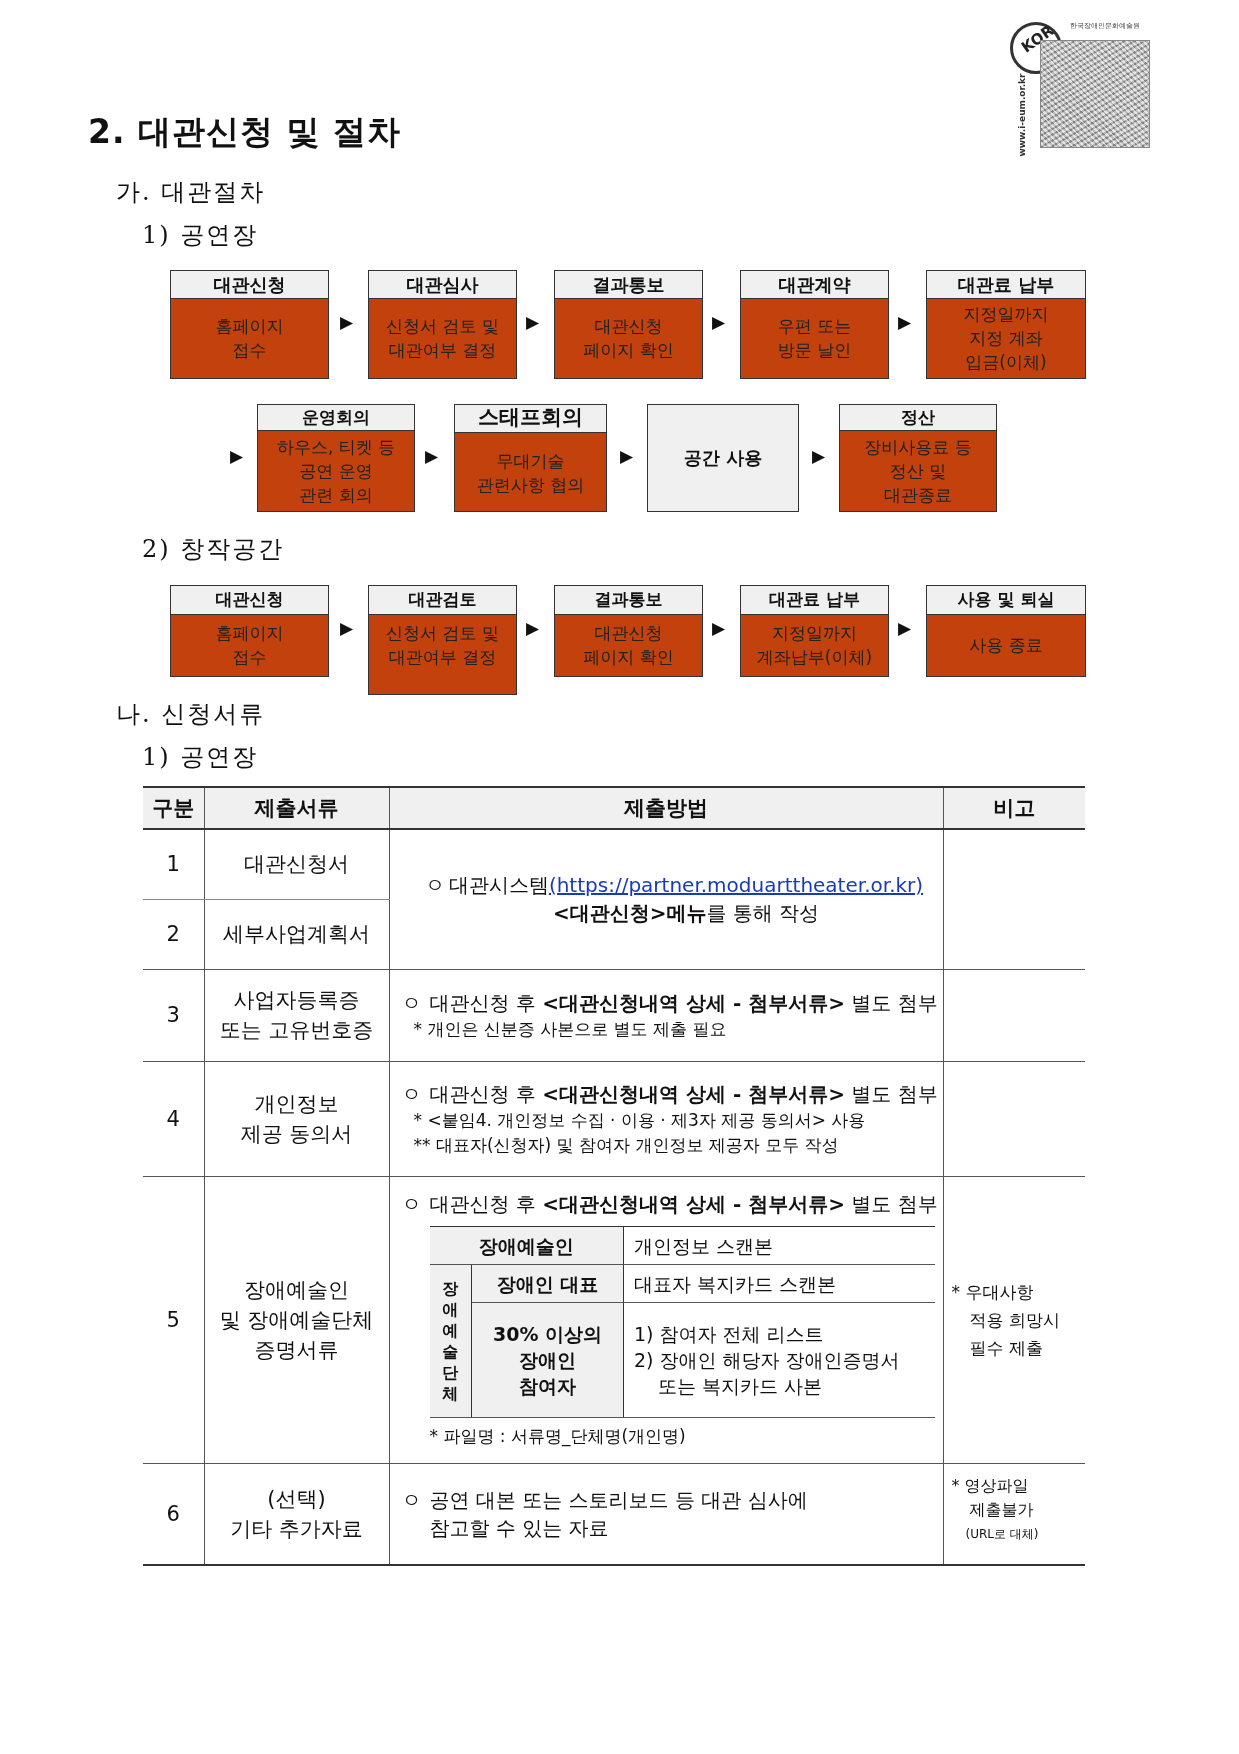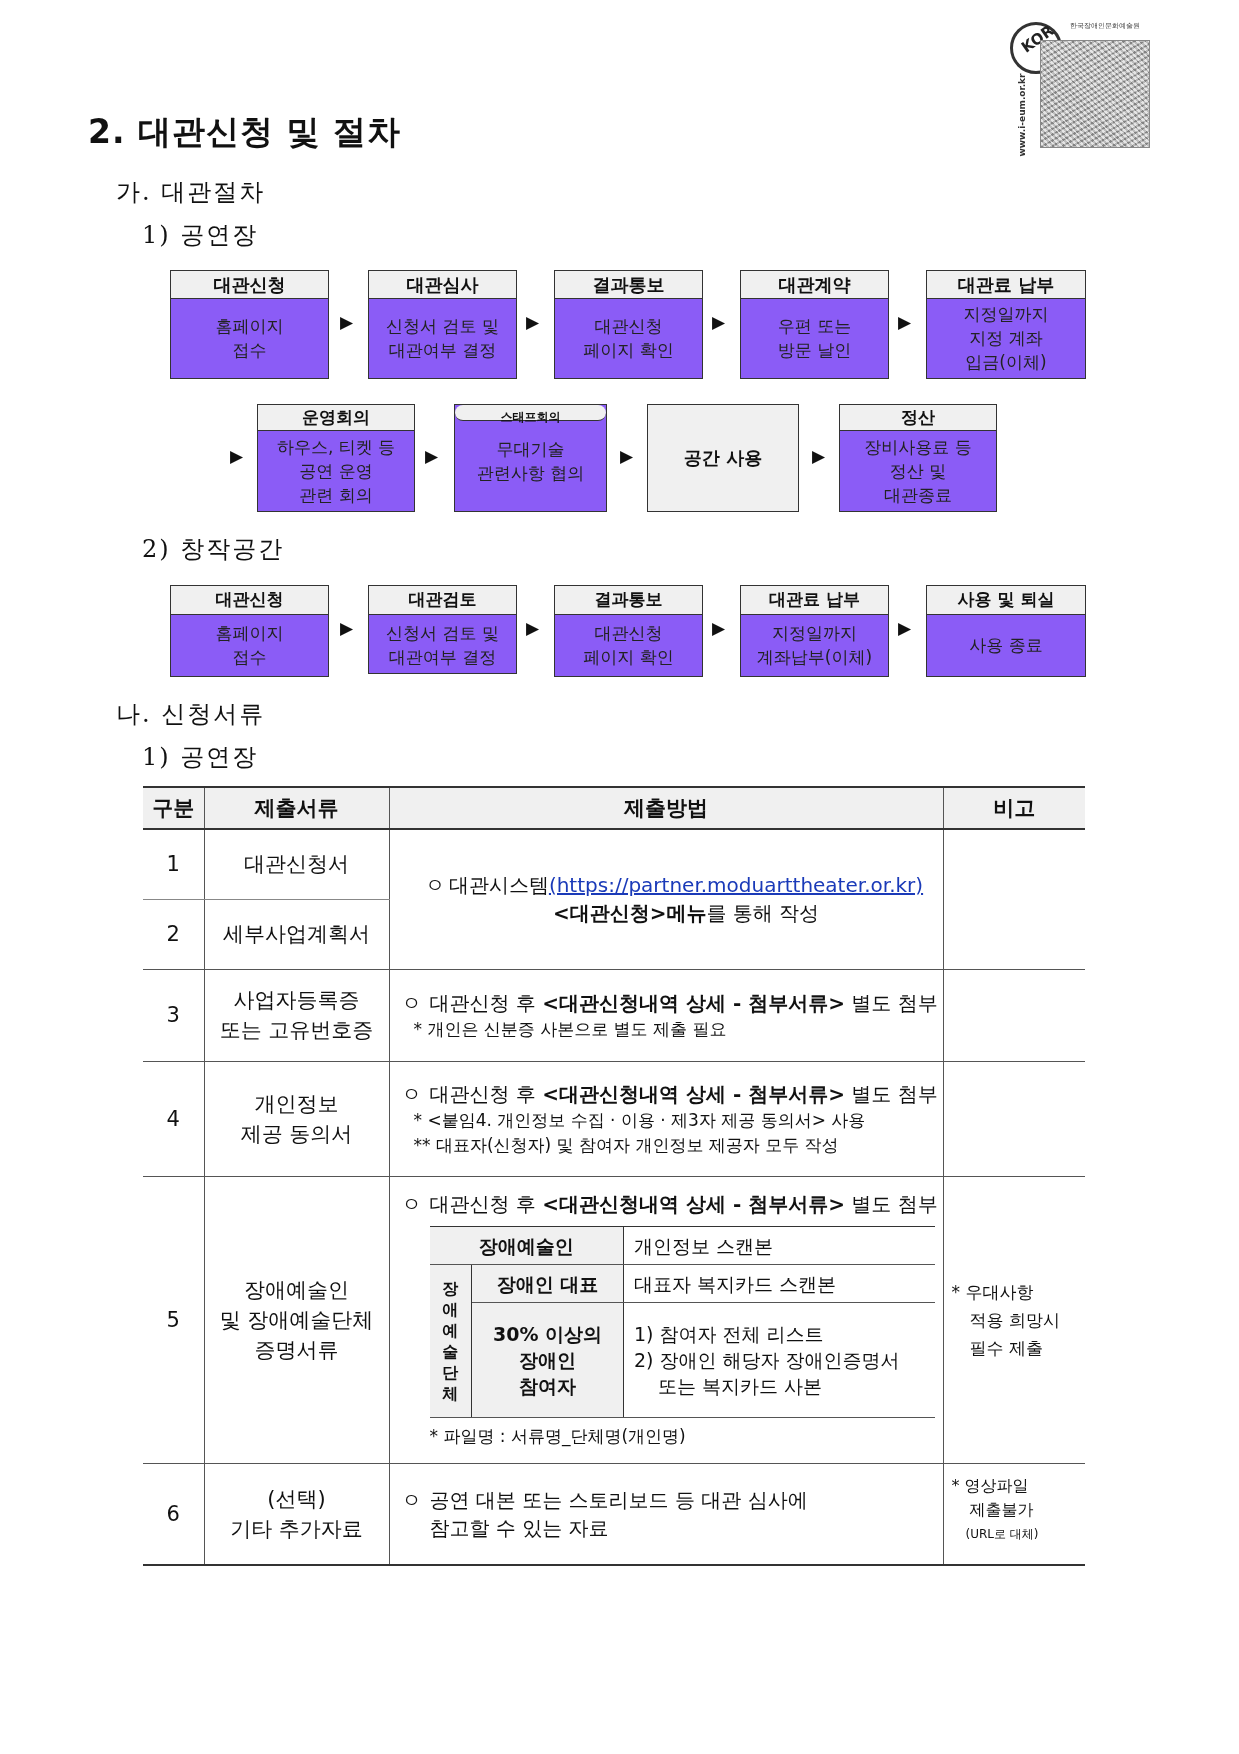--- a/index.html
+++ b/index.html
@@ -20,21 +20,21 @@
       #bbb; }
   .logo-qr::after { content: ""; position: absolute; inset: 0;
     background: repeating-linear-gradient(-30deg, rgba(255,255,255,0.35) 0 3px, rgba(0,0,0,0.15) 3px 5px); }
 
   
   .h1 { left: 88px; top: 110px; font-family: "DejaVu Sans", sans-serif; font-weight: bold; font-size: 33px; letter-spacing: 1px; }
   .h2 { font-family: "DejaVu Serif", serif; font-size: 24px; letter-spacing: 2px; }
   .h3 { font-family: "DejaVu Serif", serif; font-size: 24px; letter-spacing: 2px; }
 
   
-  .fbox { position: absolute; border: 1.5px solid #333; background: #8b5cf6; }
+  .fbox { position: absolute; border: 1.5px solid #333; background: #c2410c; }
   .fbox .fhead { height: 28px; border-bottom: 1.5px solid #333; background: #f0f0f0; text-align: center; font-weight: bold; font-size: 18px; line-height: 27px; }
   .fbox .fbody { display: flex; align-items: center; justify-content: center; text-align: center; font-size: 17px; line-height: 24px; color: #222; font-family: "DejaVu Sans", sans-serif; }
   .fbox.solo { background: #f0f0f0; display: flex; align-items: center; justify-content: center; font-weight: bold; font-size: 18px; }
   .arrow { position: absolute; font-size: 17px; color: #111; }
 
   
   .tbl { position: absolute; left: 143px; top: 786px; width: 942px; border-collapse: collapse; font-family: "DejaVu Sans", sans-serif; }
   .tbl th, .tbl td { border-left: 1px solid #555; border-right: 1px solid #555; }
   .tbl th { background: #f0f0f0; font-weight: bold; font-size: 21px; height: 42px; border-top: 2px solid #333; border-bottom: 2px solid #333; }
   .tbl tr.bb td { border-bottom: 1.5px solid #555; }
@@ -139,21 +139,21 @@
       <div>
           <div>하우스, 티켓 등</div>
           <div>공연 운영</div>
           <div>관련 회의</div>
         </div>
     </div>
   </div>
   <div class="arrow" style="left:425px; top:446px;">▶</div>
 
   <div class="fbox" style="left:454px; top:404px; width:153px; height:108px;">
-    <div class="fhead" style="height:16px; line-height:25px; font-size:12px;border-radius:8px;">스태프회의</div>
+    <div class="fhead" style="height:28px; line-height:25px; font-size:21px;">스태프회의</div>
     <div class="fbody" style="height:79px;">
       <div>
           <div>무대기술</div>
           <div>관련사항 협의</div>
         </div>
     </div>
   </div>
   <div class="arrow" style="left:620px; top:446px;">▶</div>
 
   <div class="fbox solo" style="left:647px; top:404px; width:152px; height:108px;">공간 사용</div>
@@ -178,21 +178,21 @@
     <div class="fhead" style="height:29px; font-size:17px;">대관신청</div>
     <div class="fbody" style="height:60px;">
       <div>
           <div>홈페이지</div>
           <div>접수</div>
         </div>
     </div>
   </div>
   <div class="arrow" style="left:340px; top:618px;">▶</div>
 
-  <div class="fbox" style="left:368px; top:585px; width:149px; height:89px;">
+  <div class="fbox" style="left:368px; top:585px; width:149px; height:110px;">
     <div class="fhead" style="height:29px; font-size:17px;">대관검토</div>
     <div class="fbody" style="height:60px;">
       <div>
           <div>신청서 검토 및</div>
           <div>대관여부 결정</div>
         </div>
     </div>
   </div>
   <div class="arrow" style="left:526px; top:618px;">▶</div>
 

